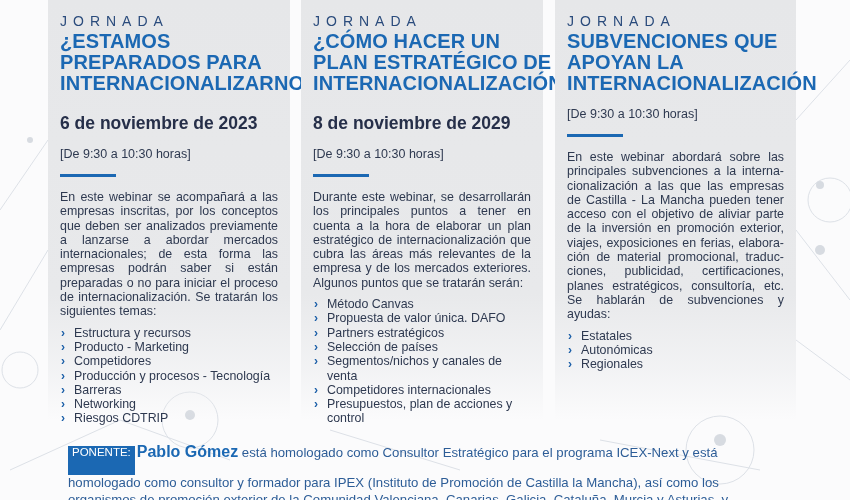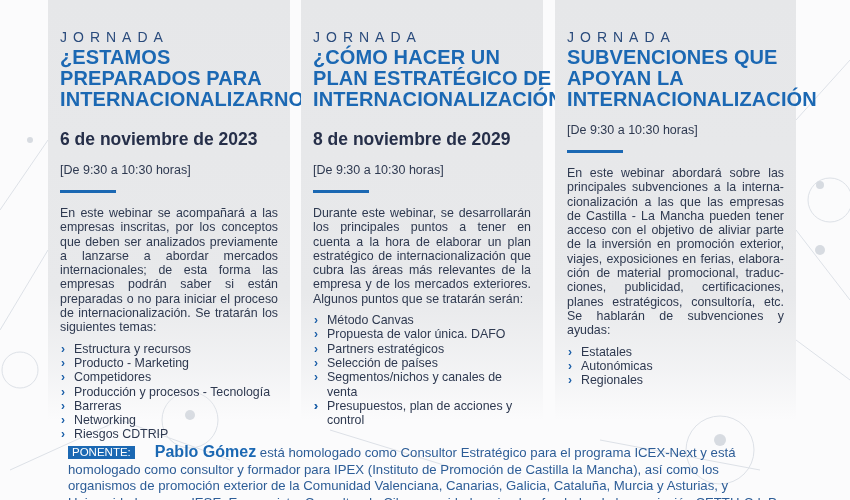--- a/index.html
+++ b/index.html
@@ -10,21 +10,21 @@
     font-family: "Liberation Sans", sans-serif;
     color: #27364f;
   }
   .bg-art { position: absolute; inset: 0; pointer-events: none; }
   .card {
     position: absolute;
     top: 0;
     height: 420px;
     width: 242px;
     background: linear-gradient(to bottom, #e6e7e9 0%, #e8e9eb 70%, rgba(236,237,239,0.6) 88%, rgba(245,245,246,0) 100%);
-    padding: 24px 12px 0 12px;
+    padding: 8px 12px 0 12px;
   }
   .card.c1 { left: 48px; }
   .card.c2 { left: 301px; }
   .card.c3 { left: 555px; width: 241px; }
   .kicker {
     font-size: 14px;
     letter-spacing: 6px;
     color: #2a4b7c;
     line-height: 18px;
     margin-top: 4px;
@@ -89,22 +89,22 @@
     font-size: 13.2px;
     line-height: 16.5px;
     color: #2d5d97;
   }
   .badge {
     display: inline-block;
     background: #1b68b3;
     color: #ffffff;
     font-size: 11.5px;
     line-height: 13px;
-    padding: 0 4px 0 4px;
-    margin-right: 20px;
+    padding: 0 4px 16px 4px;
+    margin-right: 2px;
     vertical-align: 1px;
   }
   .sp-name {
     font-weight: bold;
     font-size: 16px;
     color: #1b68b3;
   }
 </style>
 </head>
 <body>
@@ -162,21 +162,21 @@
   <div class="date">8 de noviembre de 2029</div>
   <div class="time">[De 9:30 a 10:30 horas]</div>
   <div class="rule"></div>
   <p class="desc">Durante este webinar, se desarrollarán los principales puntos a tener en cuenta a la hora de elaborar un plan es­tratégico de internacionalización que cubra las áreas más relevantes de la empresa y de los mercados exteriores. Algunos puntos que se tratarán serán:</p>
   <ul class="topics">
     <li><span class="chev">›</span><span>Método Canvas</span></li>
     <li><span class="chev">›</span><span>Propuesta de valor única. DAFO</span></li>
     <li><span class="chev">›</span><span>Partners estratégicos</span></li>
     <li><span class="chev">›</span><span>Selección de países</span></li>
     <li><span class="chev">›</span><span>Segmentos/nichos y canales de venta</span></li>
-    <li><span class="chev">›</span></li>
+    <li><span class="chev">›</span><span>Competidores internacionales</span></li>
     <li><span class="chev">›</span><span>Presupuestos, plan de acciones y control</span></li>
   </ul>
 </section>
 
 <section class="card c3">
   <div class="kicker">JORNADA</div>
   <div class="title">SUBVENCIONES QUE</div>
   <div class="title">APOYAN LA</div>
   <div class="title">INTERNACIONALIZACIÓN</div>
   <div class="time">[De 9:30 a 10:30 horas]</div>

